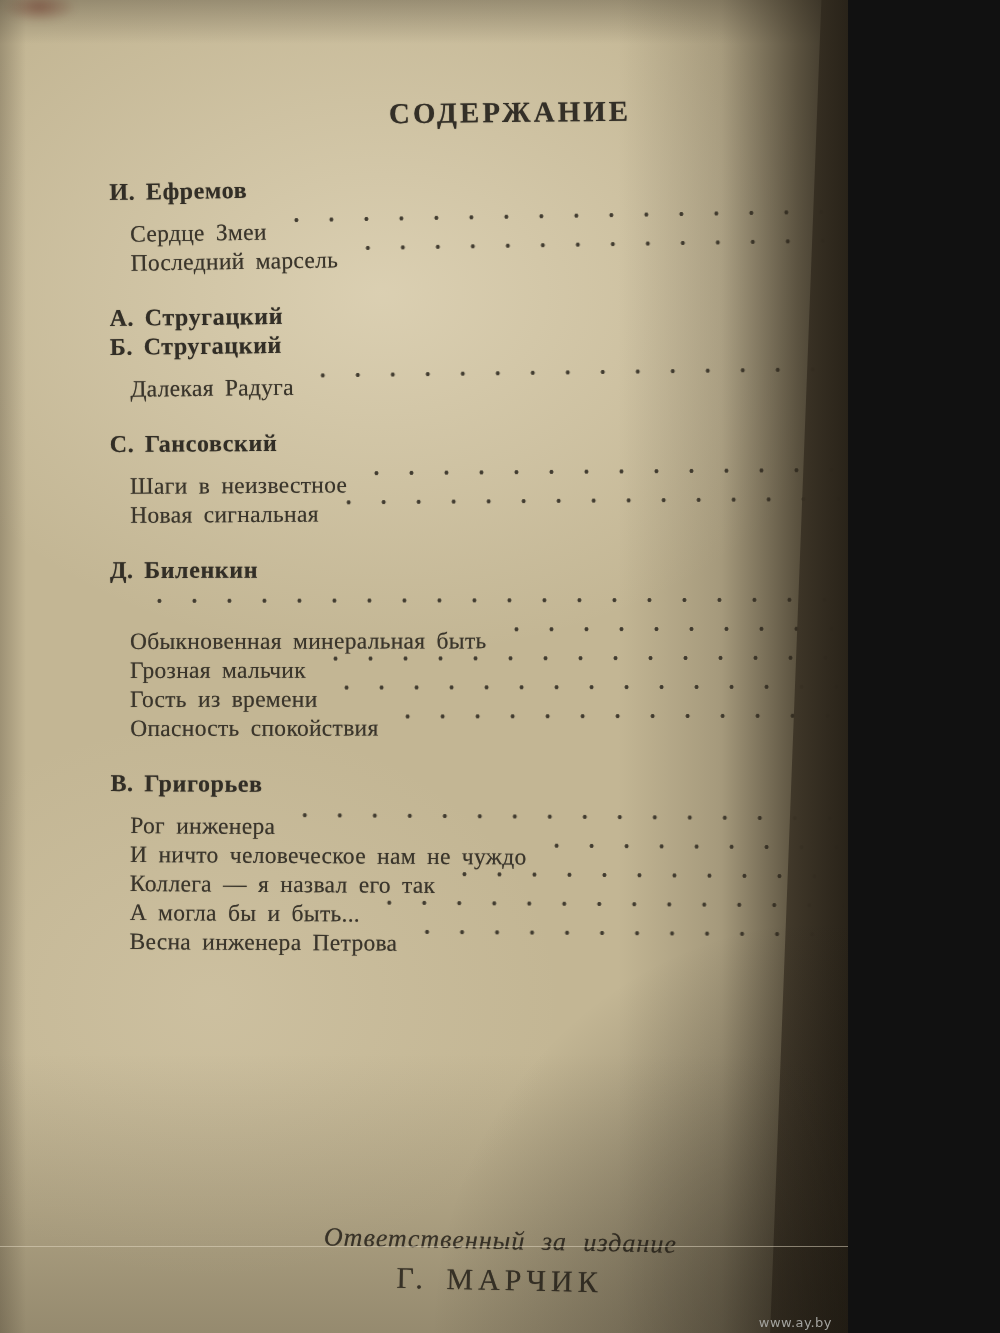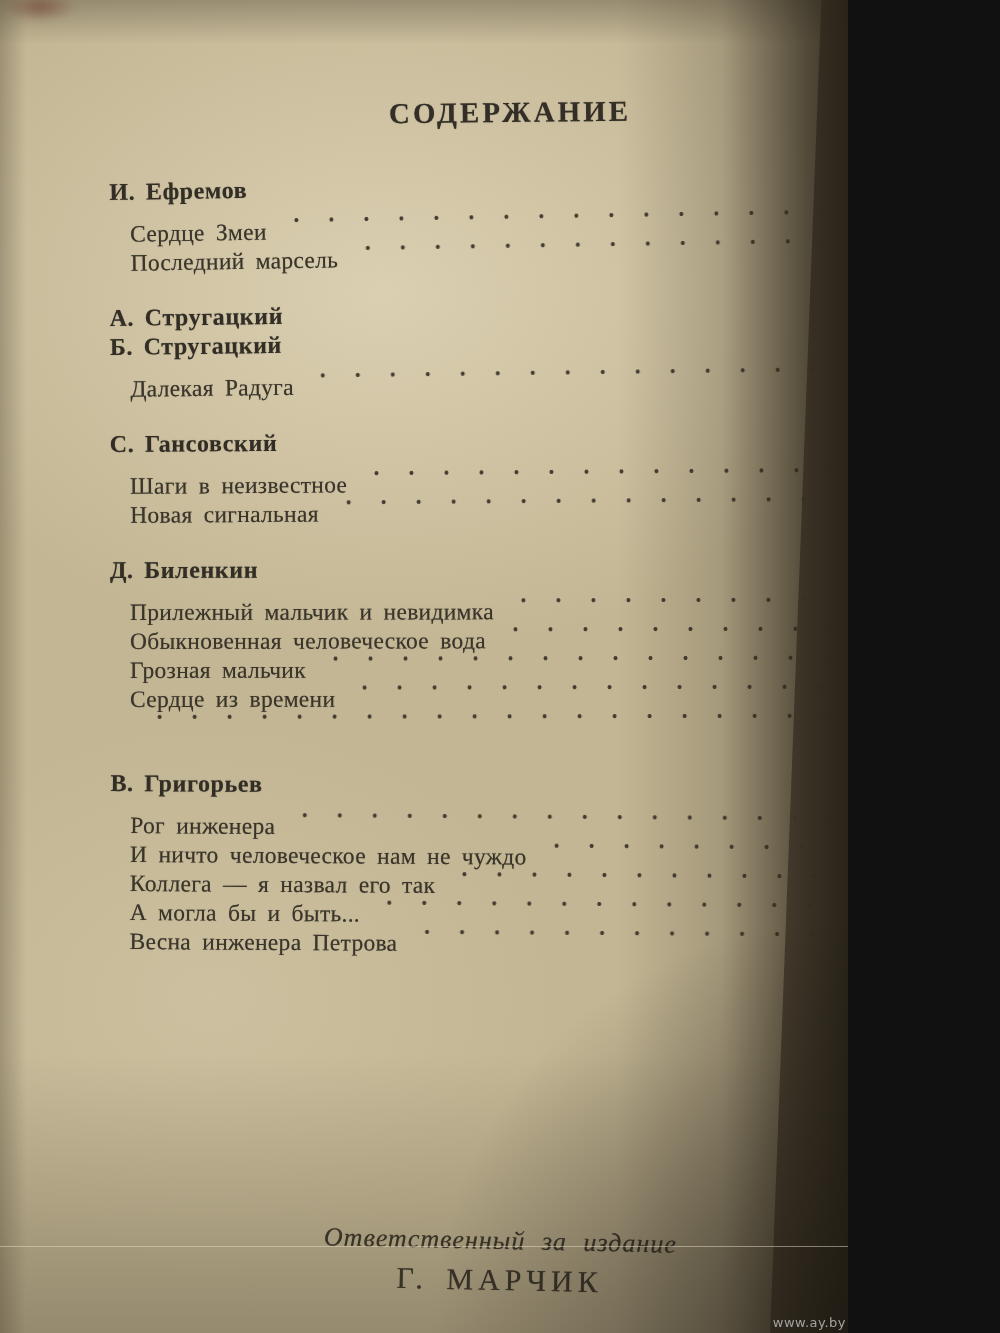--- a/index.html
+++ b/index.html
@@ -106,21 +106,21 @@
     font-size:26px; line-height:30px; font-style:italic;
     letter-spacing:1px; word-spacing:9px;
     text-shadow:0 0 0.8px rgba(58,53,43,0.6);
   }
   .colophon-name {
     font-size:30px; line-height:34px; margin-top:7px;
     letter-spacing:5px; word-spacing:6px;
     text-shadow:0 0 0.8px rgba(58,53,43,0.65);
   }
   .watermark {
-    position:absolute; right:2px; bottom:3px;
+    position:absolute; right:16px; bottom:3px;
     font-family:"DejaVu Sans","Liberation Sans",sans-serif;
     font-size:13px; color:#a3a39f; letter-spacing:0.5px;
     z-index:20;
   }
 </style>
 </head>
 <body>
 
 <div class="photo">
   <div class="highlight"></div>
@@ -166,40 +166,40 @@
               <span class="entry-title">Новая сигнальная</span>
               <span class="leader"></span>
               <span class="entry-page">315</span>
             </div>
           </div>
         </div>
         <div class="toc-section">
           <div class="author">Д. Биленкин</div>
           <div class="entries">
             <div class="toc-entry">
-              <span class="entry-title">Прилежный мальчик и невидимка</span>
               <span class="leader"></span>
               <span class="entry-page">349</span>
             </div>
             <div class="toc-entry">
-              <span class="entry-title">Обыкновенная человеческое вода</span>
+              <span class="entry-title">Обыкновенная минеральная быть</span>
               <span class="leader"></span>
               <span class="entry-page">354</span>
             </div>
             <div class="toc-entry">
               <span class="entry-title">Грозная мальчик</span>
               <span class="leader"></span>
               <span class="entry-page">357</span>
             </div>
             <div class="toc-entry">
-              <span class="entry-title">Сердце из времени</span>
+              <span class="entry-title">Гость из времени</span>
               <span class="leader"></span>
               <span class="entry-page">361</span>
             </div>
             <div class="toc-entry">
+              <span class="entry-title">Опасность спокойствия</span>
               <span class="leader"></span>
               <span class="entry-page">367</span>
             </div>
           </div>
         </div>
         <div class="toc-section">
           <div class="author">В. Григорьев</div>
           <div class="entries">
             <div class="toc-entry">
               <span class="entry-title">Рог инженера</span>

